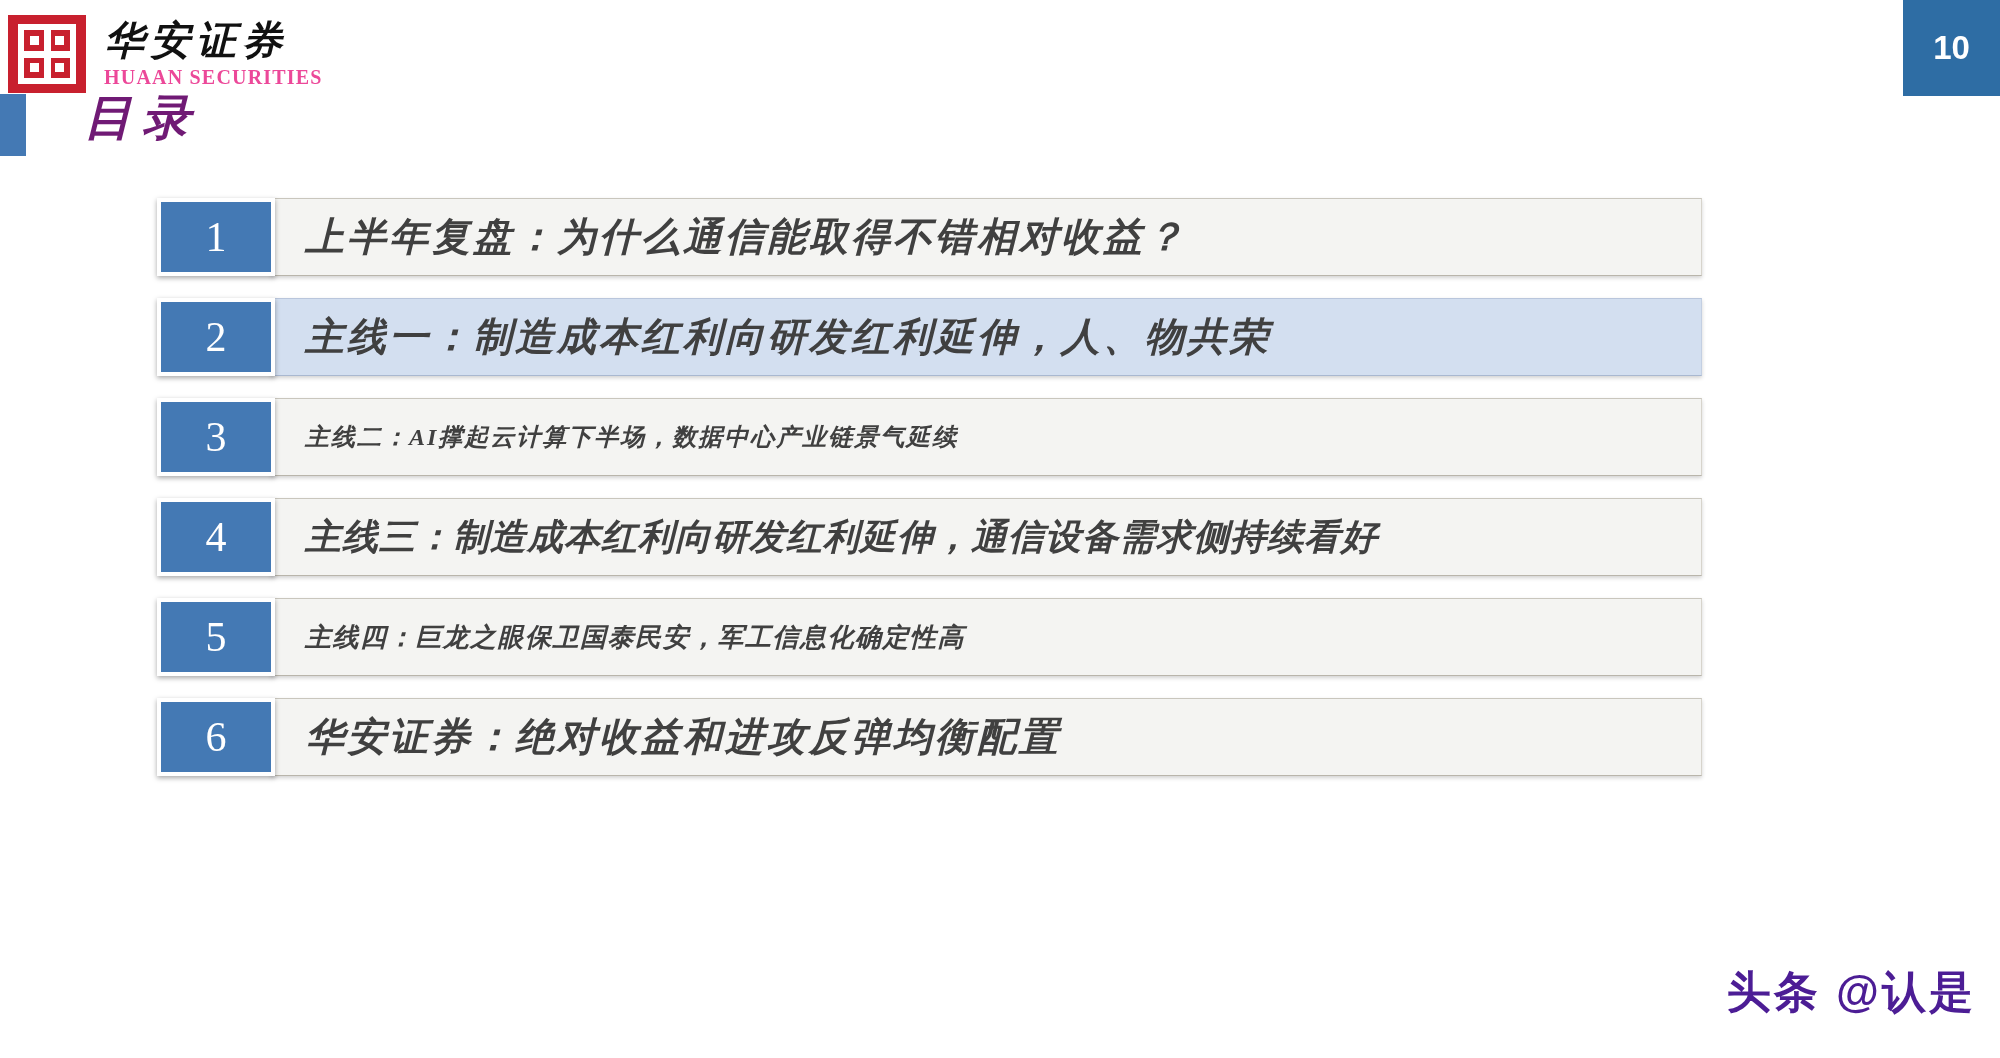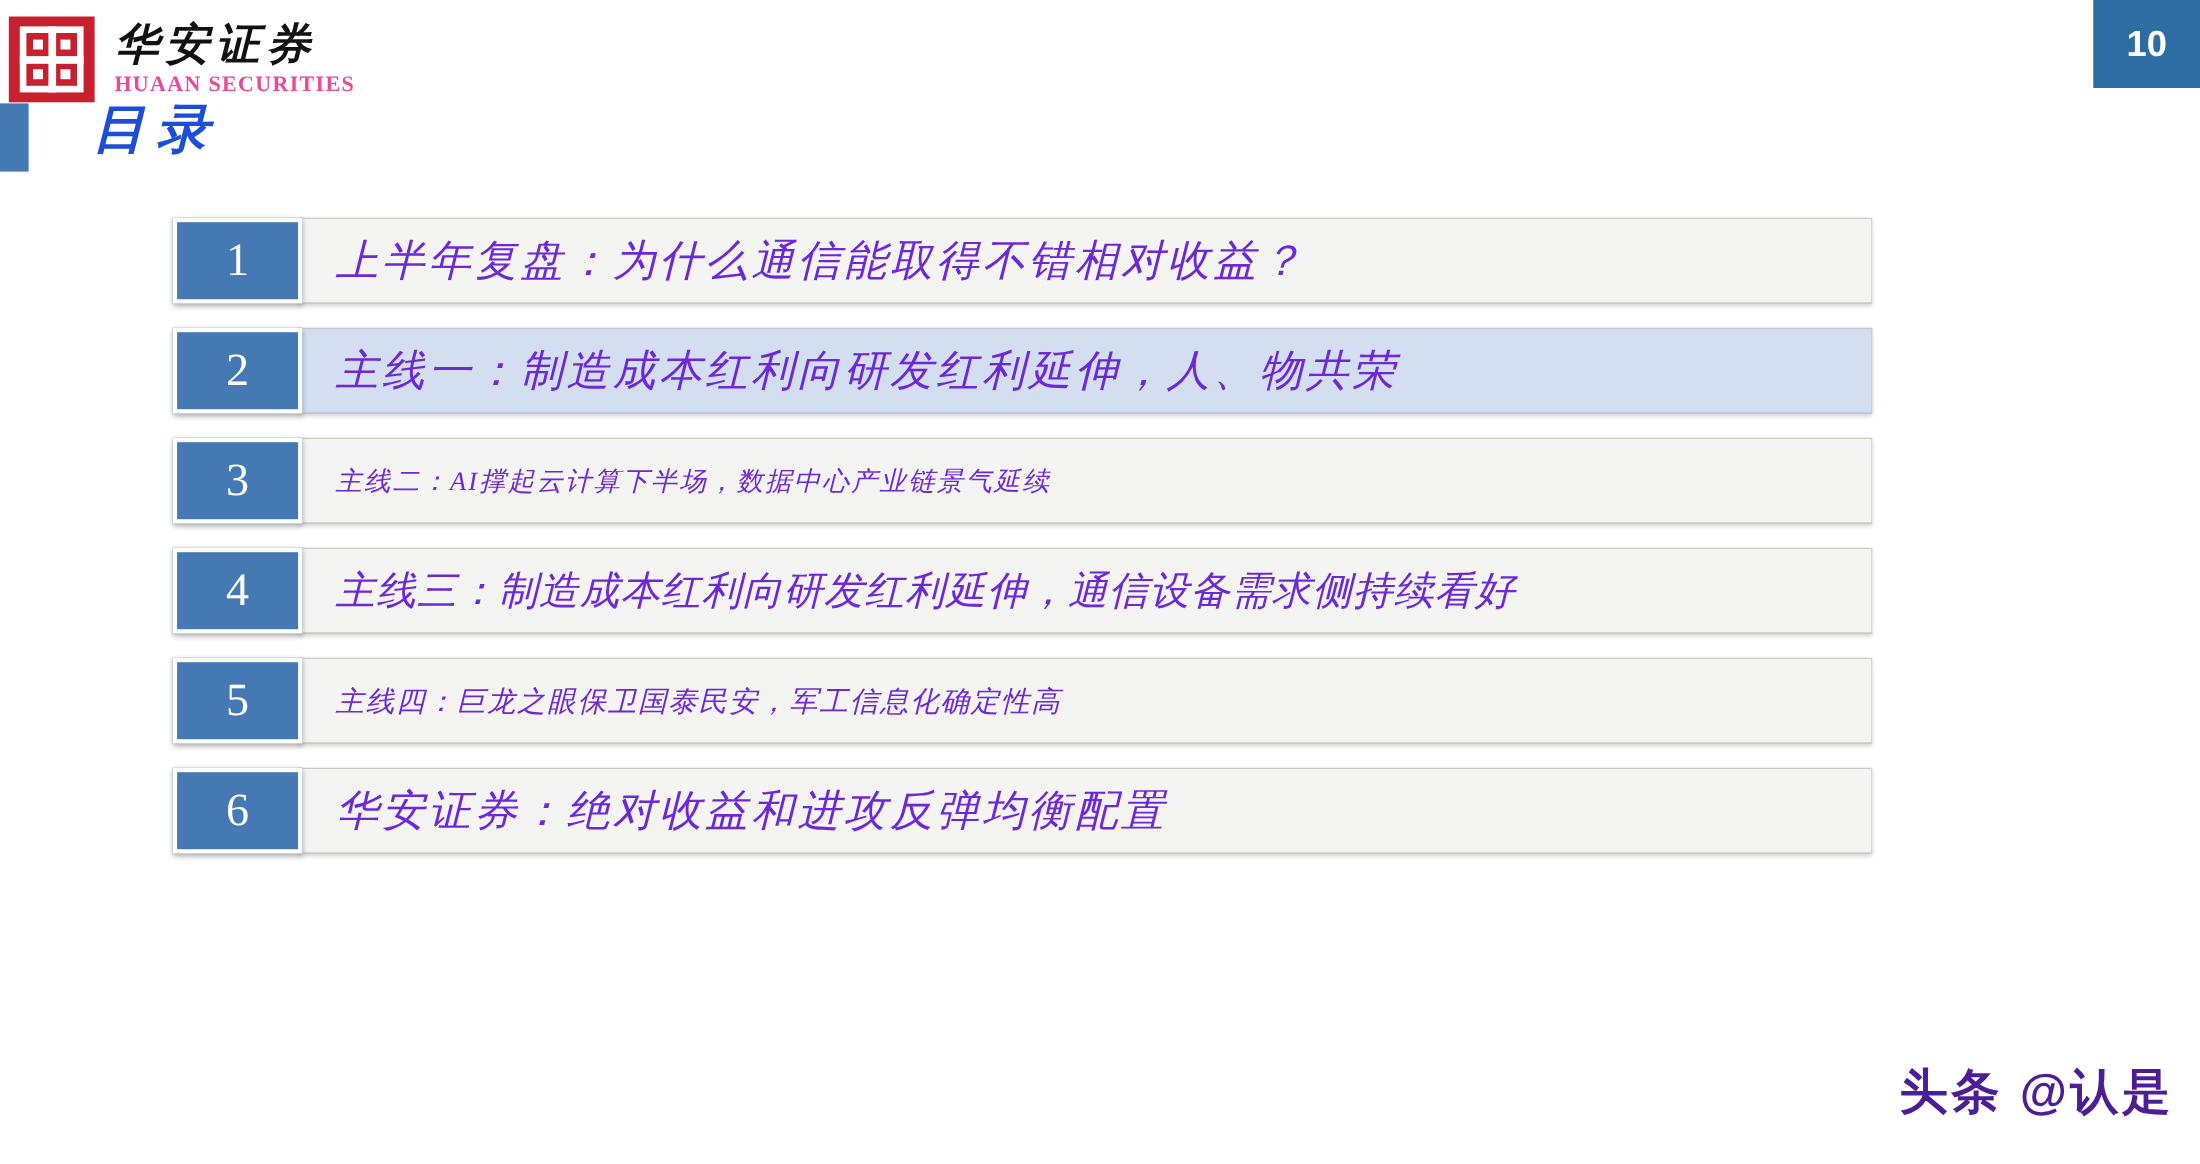--- a/index.html
+++ b/index.html
@@ -98,21 +98,21 @@
     font-weight: 700;
     color: #ec4899;
     letter-spacing: 1.2px;
   }
 
   #page-badge {
     position: absolute;
     right: 0;
     top: 0;
     width: 97px;
-    height: 80px;
+    height: 96px;
     background: #2e6da4;
     color: #ffffff;
     display: flex;
     align-items: center;
     justify-content: center;
     font-family: "Liberation Sans", sans-serif;
     font-size: 33px;
     font-weight: 700;
   }
 
@@ -126,21 +126,21 @@
     background: #4479b4;
   }
   #page-title {
     position: absolute;
     left: 84px;
     top: 86px;
     font-family: "Liberation Serif", "DejaVu Serif", serif;
     font-size: 48px;
     font-weight: 700;
     font-style: italic;
-    color: #1d4ed8;
+    color: #701a75;
     letter-spacing: 10px;
     text-align: right;
   }
 
   
   #toc {
     position: absolute;
     left: 157px;
     top: 198px;
     width: 1545px;
@@ -187,23 +187,23 @@
   }
   .toc-row.is-active .toc-bar {
     background: #d3dff0;
     border-top: 1px solid #b9c6dc;
     border-right: 1px solid #c3cfe2;
     border-bottom: 1px solid #a9b8d0;
   }
   .toc-text {
     padding-left: 34px;
     padding-right: 18px;
-    color: #6d28d9;
-    font-family: "Liberation Serif", "DejaVu Serif", serif;
-    font-weight: 400;
+    color: #404040;
+    font-family: "Liberation Serif", "DejaVu Serif", serif;
+    font-weight: 700;
     font-style: italic;
     white-space: nowrap;
   }
   .sz-xl  { font-size: 39px; letter-spacing: 3px; }
   .sz-lg  { font-size: 24px; letter-spacing: 2px; }
   .sz-md  { font-size: 26px; letter-spacing: 1.5px; }
   .sz-sm  { font-size: 36px; letter-spacing: 1px; }
 
   
   #watermark {

